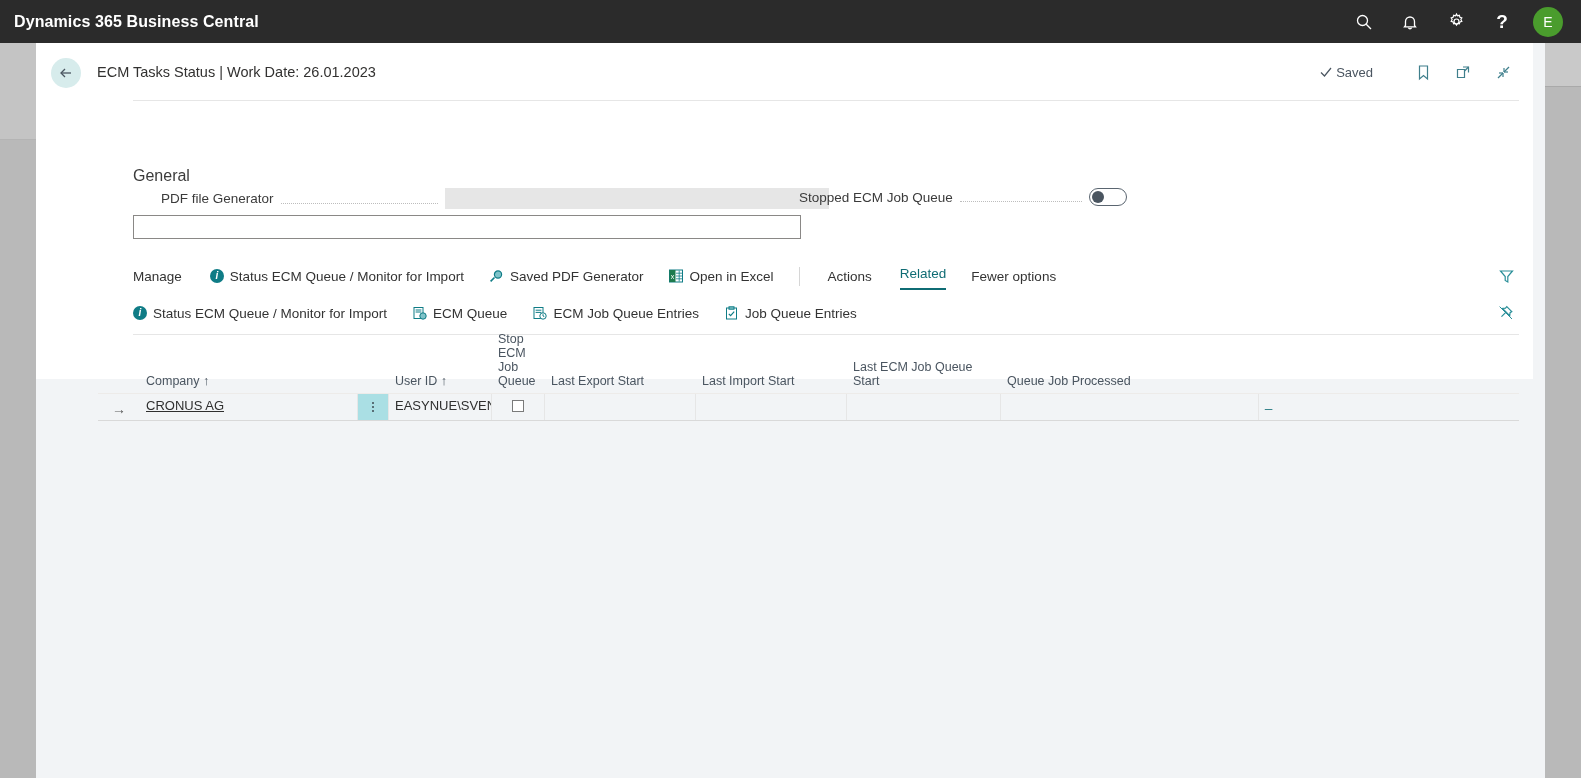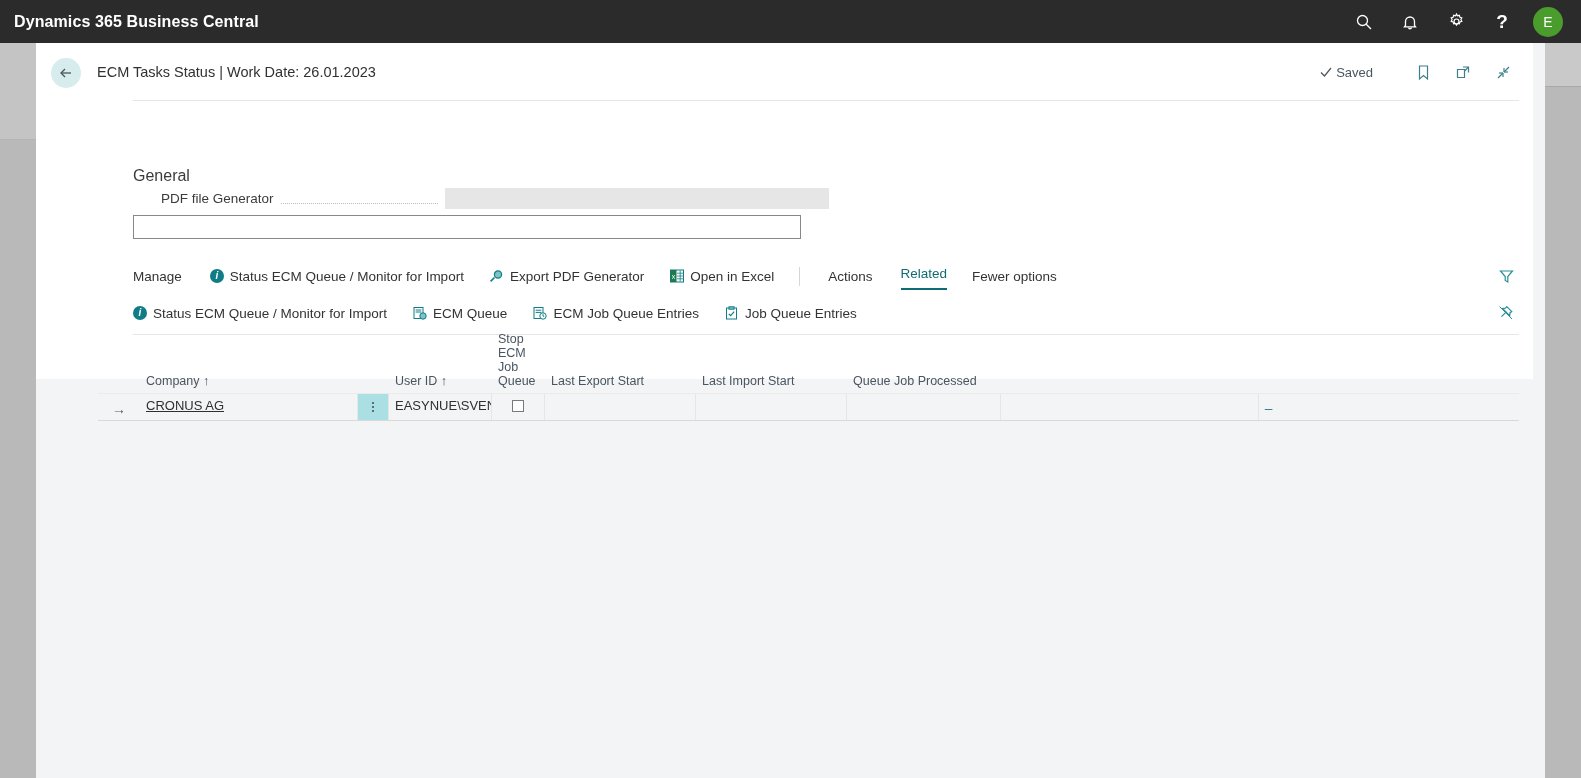--- a/index.html
+++ b/index.html
@@ -478,41 +478,48 @@
     </div>
 
     <div class="general-label">General</div>
 
     <div class="field-row" style="left:97px; top:145px; width:668px;margin-left:28px;">
       <span class="field-caption">PDF file Generator</span>
       <span class="dotfill"></span>
       <span class="readonly-field"></span>
     </div>
 
+    <div class="field-row" style="left:763px; top:145px; width:328px;">
+      <span class="field-caption">Stopped ECM Job Queue</span>
+      <span class="dotfill"></span>
+      <span class="toggle">
+        <span class="knob"></span>
+      </span>
+    </div>
 
     <div class="wide-input">
       <input type="text" placeholder="" style="">
     </div>
 
     <div class="ribbon1">
       <div class="rib-item plain">
         <span>Manage</span>
       </div>
       <div class="rib-item">
         <span class="icon-info">i</span>
         <span>Status ECM Queue / Monitor for Import</span>
       </div>
       <div class="rib-item">
         <span class="icon-box">
           <svg width="15" height="14" viewBox="0 0 15 14" fill="none" stroke="#0f7c86" stroke-width="1.2">
             <circle cx="9" cy="5.5" r="3.6" fill="#7fc3c9" stroke="#0f7c86"></circle>
             <path d="M5.5 8.5L1.6 12.4" stroke-width="1.6"></path>
           </svg>
         </span>
-        <span>Export PDF Generator</span>
+        <span>Saved PDF Generator</span>
       </div>
       <div class="rib-item">
         <span class="icon-box">
           <svg width="14" height="14" viewBox="0 0 14 14">
             <rect x="0.5" y="1" width="13" height="12" fill="#ffffff" stroke="#0f7c86" stroke-width="1"></rect>
             <rect x="0.5" y="1" width="6" height="12" fill="#1d7a4d"></rect>
             <text x="3.5" y="9.6" font-family="Liberation Sans, sans-serif" font-size="7" fill="#ffffff" text-anchor="middle">x</text>
             <line x1="7" y1="4.2" x2="13.5" y2="4.2" stroke="#0f7c86" stroke-width="0.8"></line>
             <line x1="7" y1="7" x2="13.5" y2="7" stroke="#0f7c86" stroke-width="0.8"></line>
             <line x1="7" y1="9.8" x2="13.5" y2="9.8" stroke="#0f7c86" stroke-width="0.8"></line>
@@ -591,20 +598,21 @@
       <div class="grid-head">
         <div class="th col-arrow"></div>
         <div class="th col-company">Company ↑</div>
         <div class="th col-menu"></div>
         <div class="th col-user">User ID ↑</div>
         <div class="th col-stop">Stop
 ECM Job
 Queue</div>
         <div class="th col-lexp">Last Export Start</div>
         <div class="th col-limp">Last Import Start</div>
+        <div class="th col-lecm">Last ECM Job Queue Start</div>
         <div class="th col-ljob">Queue Job Processed</div>
       </div>
 
       <div class="grid-row">
         <div class="td first col-arrow row-arrow">→</div>
         <div class="td col-company">
           <span class="link-cell">CRONUS AG</span>
         </div>
         <div class="td menu-cell col-menu">
           <span class="dots">

